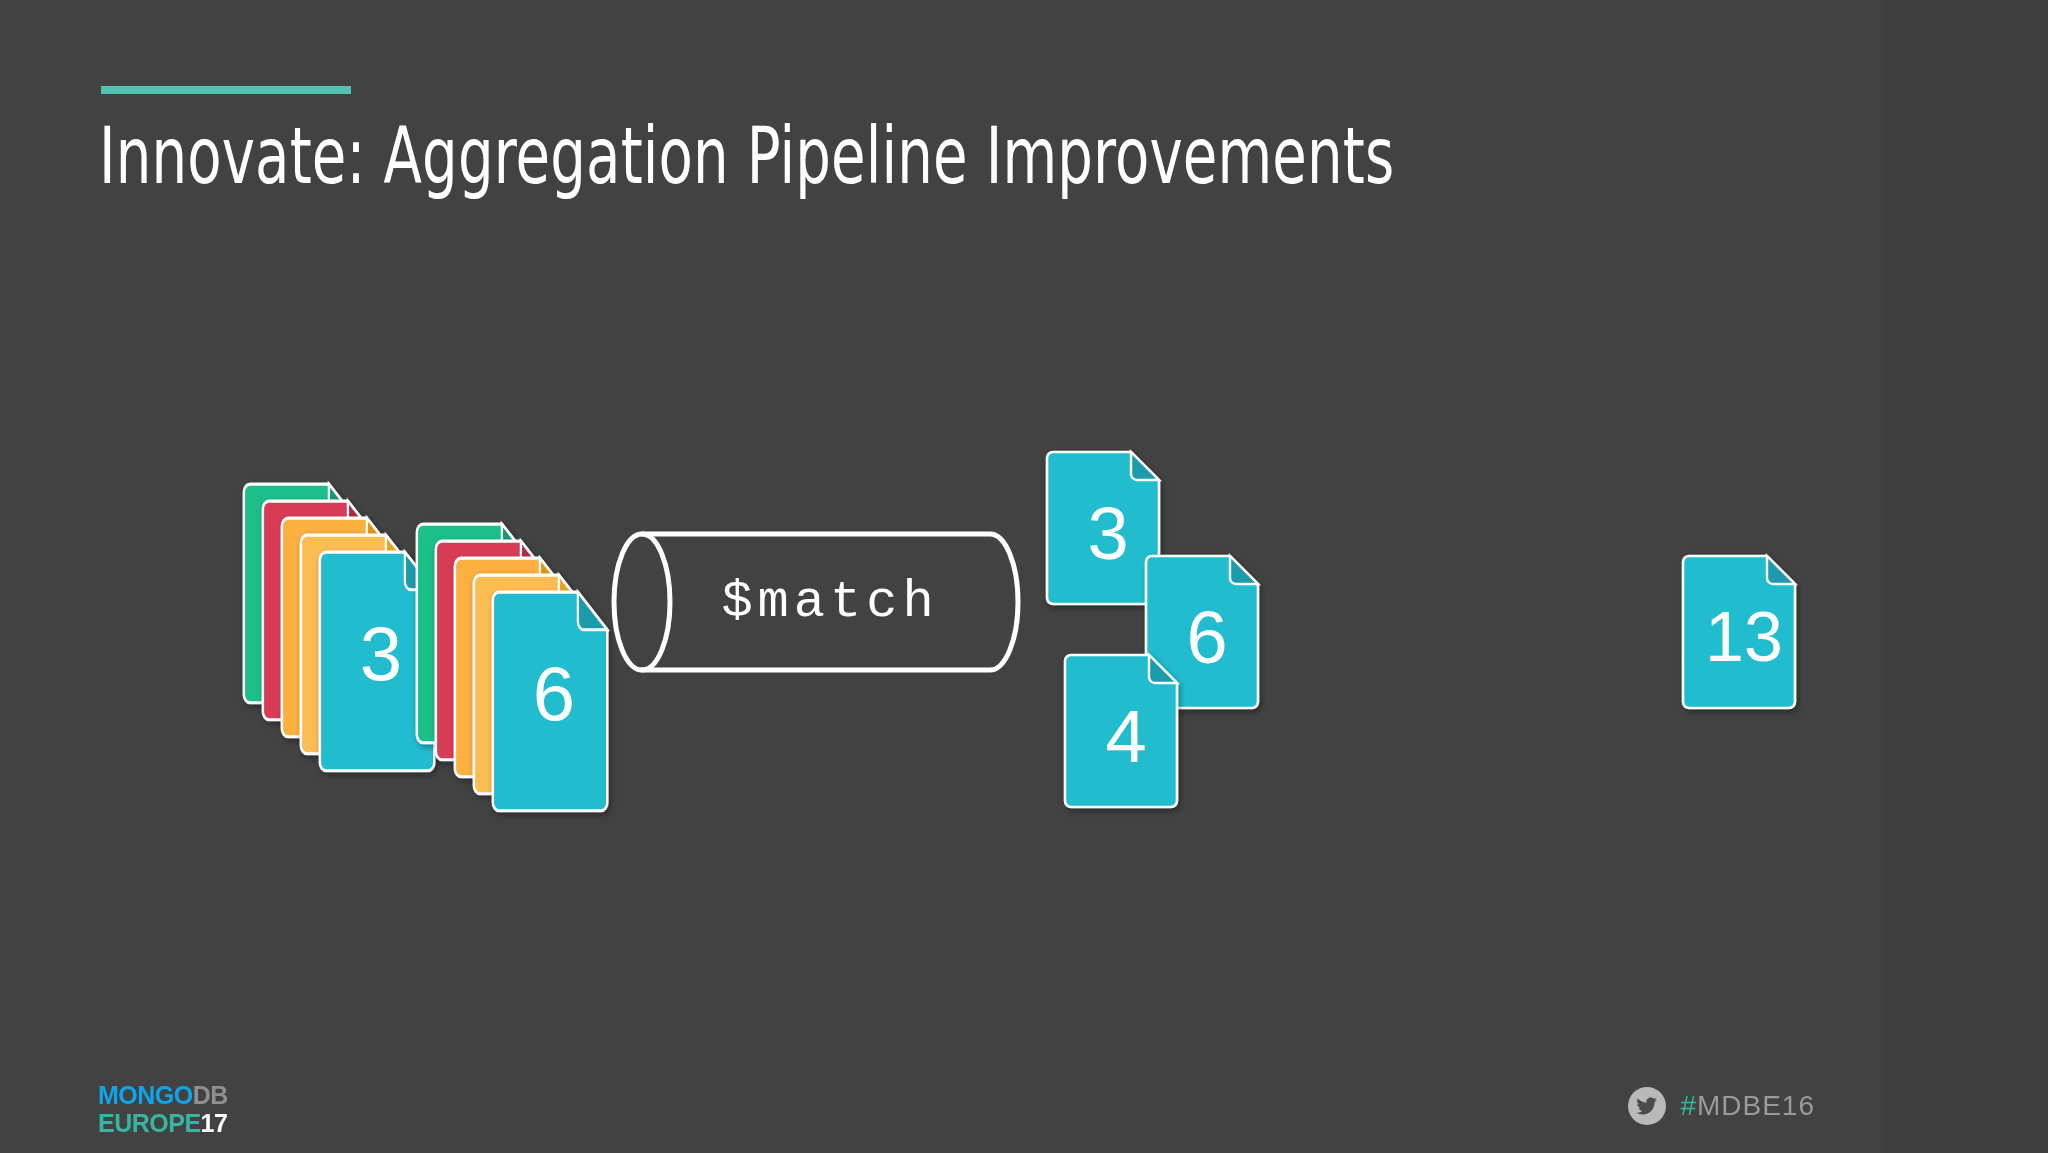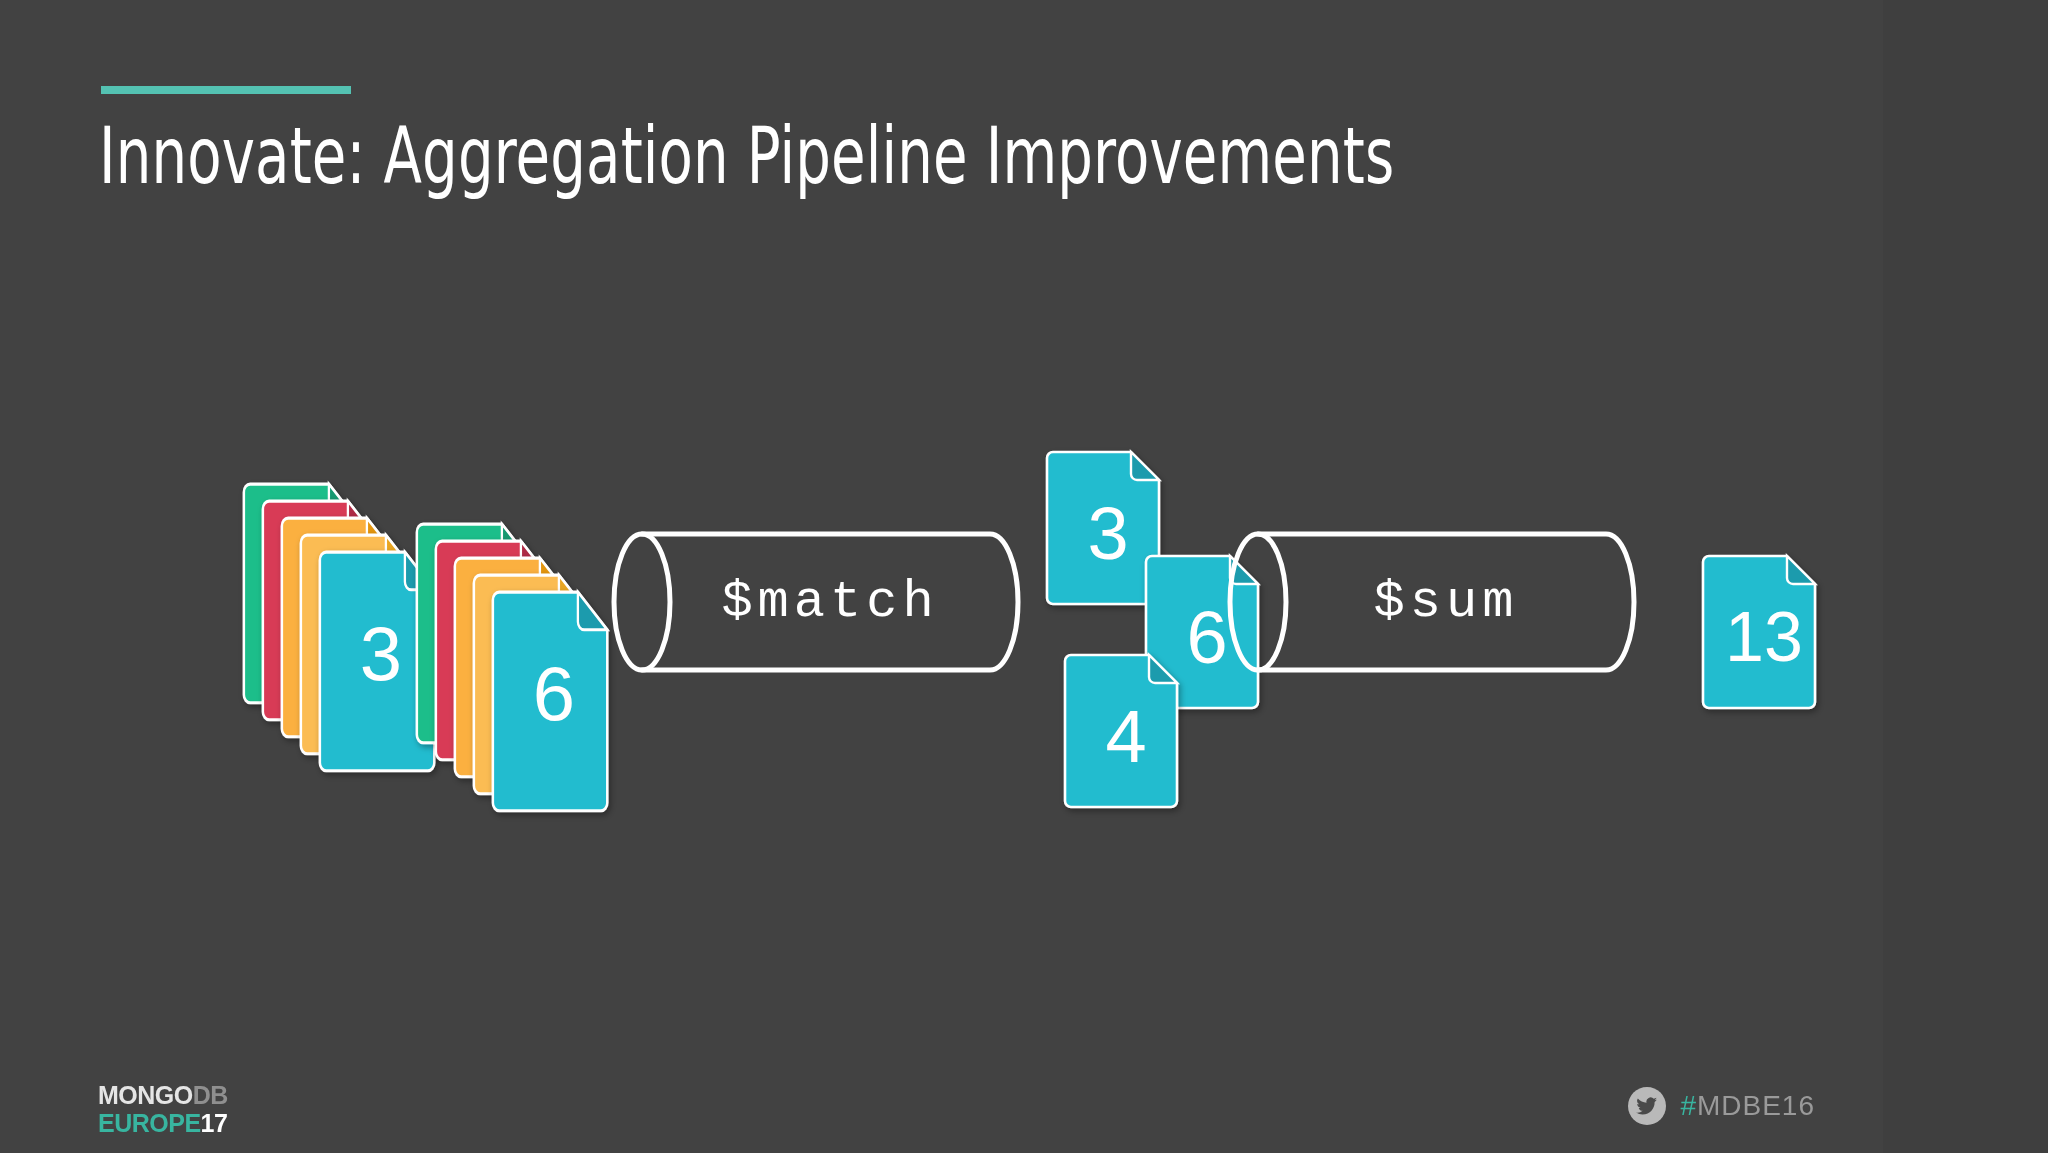--- a/index.html
+++ b/index.html
@@ -91,21 +91,21 @@
   }
   #brand-logo .row1,
   #brand-logo .row2 {
     font-family: "Liberation Sans Narrow", "Liberation Sans", sans-serif;
     font-weight: 700;
     font-size: 25px;
     letter-spacing: -0.5px;
     display: block;
   }
   #brand-logo .row2 { margin-top: 3px; }
-  #brand-logo .mongo { color: #e5e5e5; }
+  #brand-logo .mongo { color: #0ea5e9; }
   #brand-logo .db    { color: #8f8f8f; margin-top: 24px; }
   #brand-logo .europe{ color: #38B5A0; margin-top: 38px; }
   #brand-logo .sixteen { color: #ffffff; }
 
   #social {
     position: absolute;
     right: 68px;
     top: 1087px;
     display: flex;
     align-items: center;
@@ -248,29 +248,22 @@
         </filter>
       </defs>
       <g filter="url(#sh5)">
         <path d="M3 3 h78 l28 28 v118 a6 6 0 0 1 -6 6 h-100 a6 6 0 0 1 -6 -6 v-140 a6 6 0 0 1 6 -6 z" transform="translate(2,2)" fill="#22BCCF" stroke="#ffffff" stroke-width="2.6"></path>
         <path d="M81 3 l28 28 h-22 a6 6 0 0 1 -6 -6 z" transform="translate(2,2)" fill="#1A9BAD" stroke="#ffffff" stroke-width="2.4"></path>
       </g>
       <text class="num" x="60" y="92" font-size="74">4</text>
     </svg>
   </div>
 
-  <div class="stage" style="left:1228px; top:528px; width:408px; height:148px;">
-    <svg width="408" height="148" viewBox="0 0 408 148">
-      <path d="M30 6 H378 a28 68 0 0 1 0 136 H30" fill="none" stroke="#ffffff" stroke-width="5" stroke-linecap="round"></path>
-      <ellipse cx="30" cy="74" rx="28" ry="68" fill="none" stroke="#ffffff" stroke-width="5"></ellipse>
-    </svg>
-    <div class="stage-label">$sum</div>
-  </div>
-
-  <div class="doc" style="left:1684px; top:551px; width:130px; height:160px;margin-left:20px;">
+
+  <div class="doc" style="left:1684px; top:551px; width:130px; height:160px;">
     <svg width="130" height="160" viewBox="0 0 130 160">
       <defs>
         <filter id="sh6" x="-40%" y="-40%" width="200%" height="200%">
           <feDropShadow dx="2" dy="3" stdDeviation="3" flood-color="#000" flood-opacity="0.35"></feDropShadow>
         </filter>
       </defs>
       <g filter="url(#sh6)">
         <path d="M3 3 h78 l28 28 v118 a6 6 0 0 1 -6 6 h-100 a6 6 0 0 1 -6 -6 v-140 a6 6 0 0 1 6 -6 z" transform="translate(2,2)" fill="#22BCCF" stroke="#ffffff" stroke-width="2.6"></path>
         <path d="M81 3 l28 28 h-22 a6 6 0 0 1 -6 -6 z" transform="translate(2,2)" fill="#1A9BAD" stroke="#ffffff" stroke-width="2.4"></path>
       </g>

